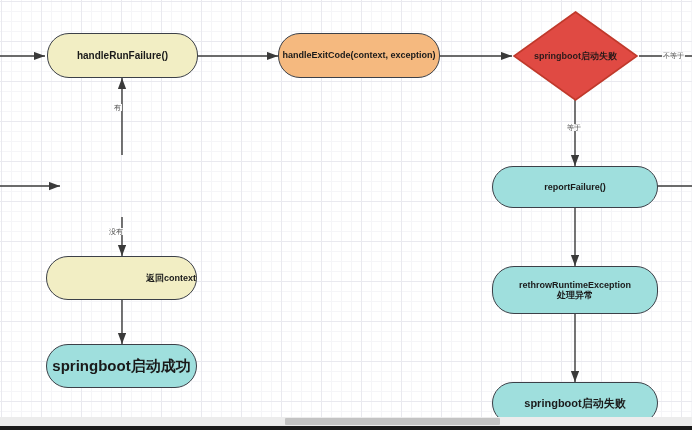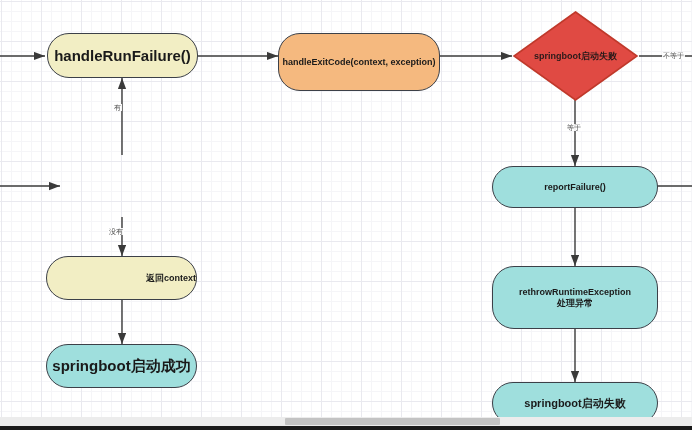--- a/index.html
+++ b/index.html
@@ -141,25 +141,25 @@
       <path d="M575,314 L575,382"></path>
 
       <path d="M692,186 L600,186"></path>
     </g>
     <g stroke="#3a3a3a" stroke-width="1.4" fill="none">
 
       <path d="M639,56 L692,56"></path>
     </g>
   </svg>
 
-  <div class="node yellow" style="left:47px; top:33px; width:151px; height:45px; font-size:15px;">
+  <div class="node yellow" style="left:47px; top:33px; width:151px; height:45px; font-size:10px;">
     <span>handleRunFailure()</span>
   </div>
 
-  <div class="node orange" style="left:278px; top:33px; width:162px; height:58px; font-size:9px;justify-content:center;">
+  <div class="node orange" style="left:278px; top:33px; width:162px; height:45px; font-size:9px;justify-content:center;">
     <span>handleExitCode(context, exception)</span>
   </div>
 
   <div class="diamond" style="left:512px; top:10px; width:127px; height:92px;">
     <svg class="dshape" viewBox="0 0 127 92" preserveAspectRatio="none">
       <polygon points="63.5,2 125,46 63.5,90 2,46" fill="#e04a43" stroke="#c0392b" stroke-width="1.6"></polygon>
     </svg>
     <span class="dlabel">springboot启动失败</span>
   </div>
 
@@ -169,21 +169,21 @@
   </div>
 
   <div class="node cyan" style="left:46px; top:344px; width:151px; height:44px; font-size:15px;">
     <span>springboot启动成功</span>
   </div>
 
   <div class="node cyan" style="left:492px; top:166px; width:166px; height:42px; font-size:9px;">
     <span>reportFailure()</span>
   </div>
 
-  <div class="node cyan" style="left:492px; top:266px; width:166px; height:63px; font-size:9px; flex-direction:column;">
+  <div class="node cyan" style="left:492px; top:266px; width:166px; height:48px; font-size:9px; flex-direction:column;">
     <span>rethrowRuntimeException</span>
     <span>处理异常</span>
   </div>
 
   <div class="node cyan" style="left:492px; top:382px; width:166px; height:42px; font-size:11px;">
     <span>springboot启动失败</span>
   </div>
 
   <span class="edge-label" style="left:113px; top:104px;">有</span>
 

